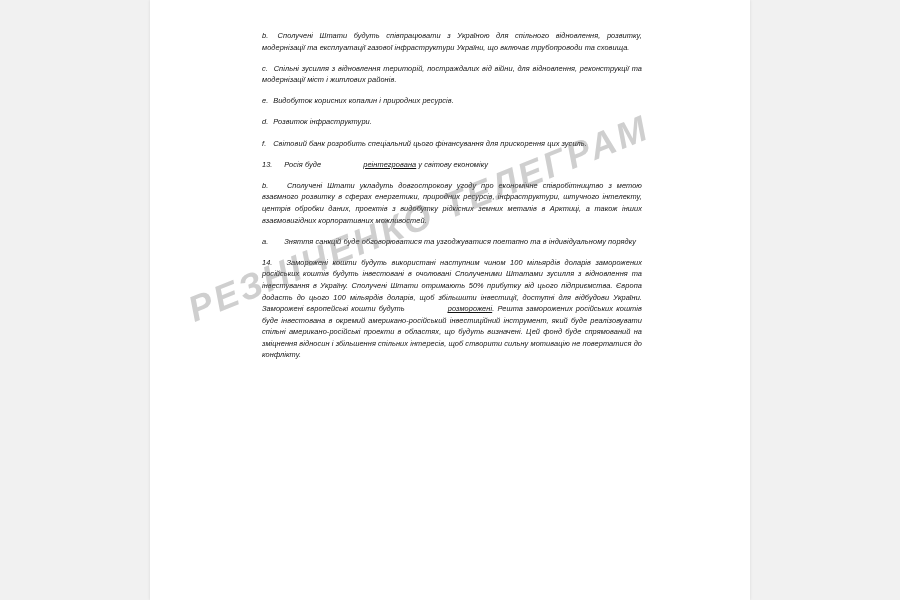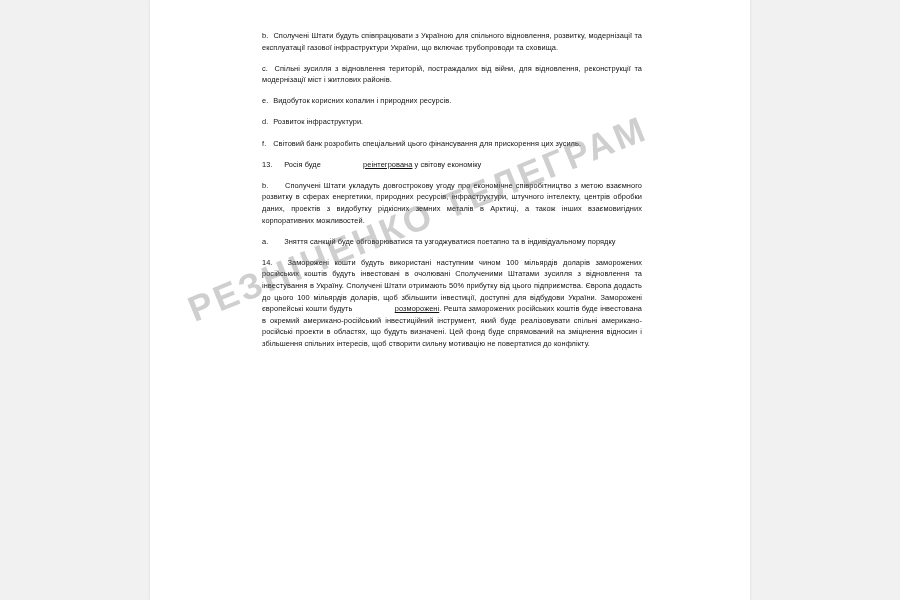--- a/index.html
+++ b/index.html
@@ -11,20 +11,21 @@
     height: 600px;
     background: #f0f0f0;
     font-family: "Liberation Sans", sans-serif;
     overflow: hidden;
   }
   #page {
     position: relative;
     width: 900px;
     height: 600px;
     background: #f1f1f1;
+    font-style: italic;
   }
   #sheet {
     position: absolute;
     left: 150px;
     top: 0;
     width: 600px;
     height: 600px;
     background: #ffffff;
     box-shadow: 0 0 3px rgba(0,0,0,0.10);
     overflow: hidden;

